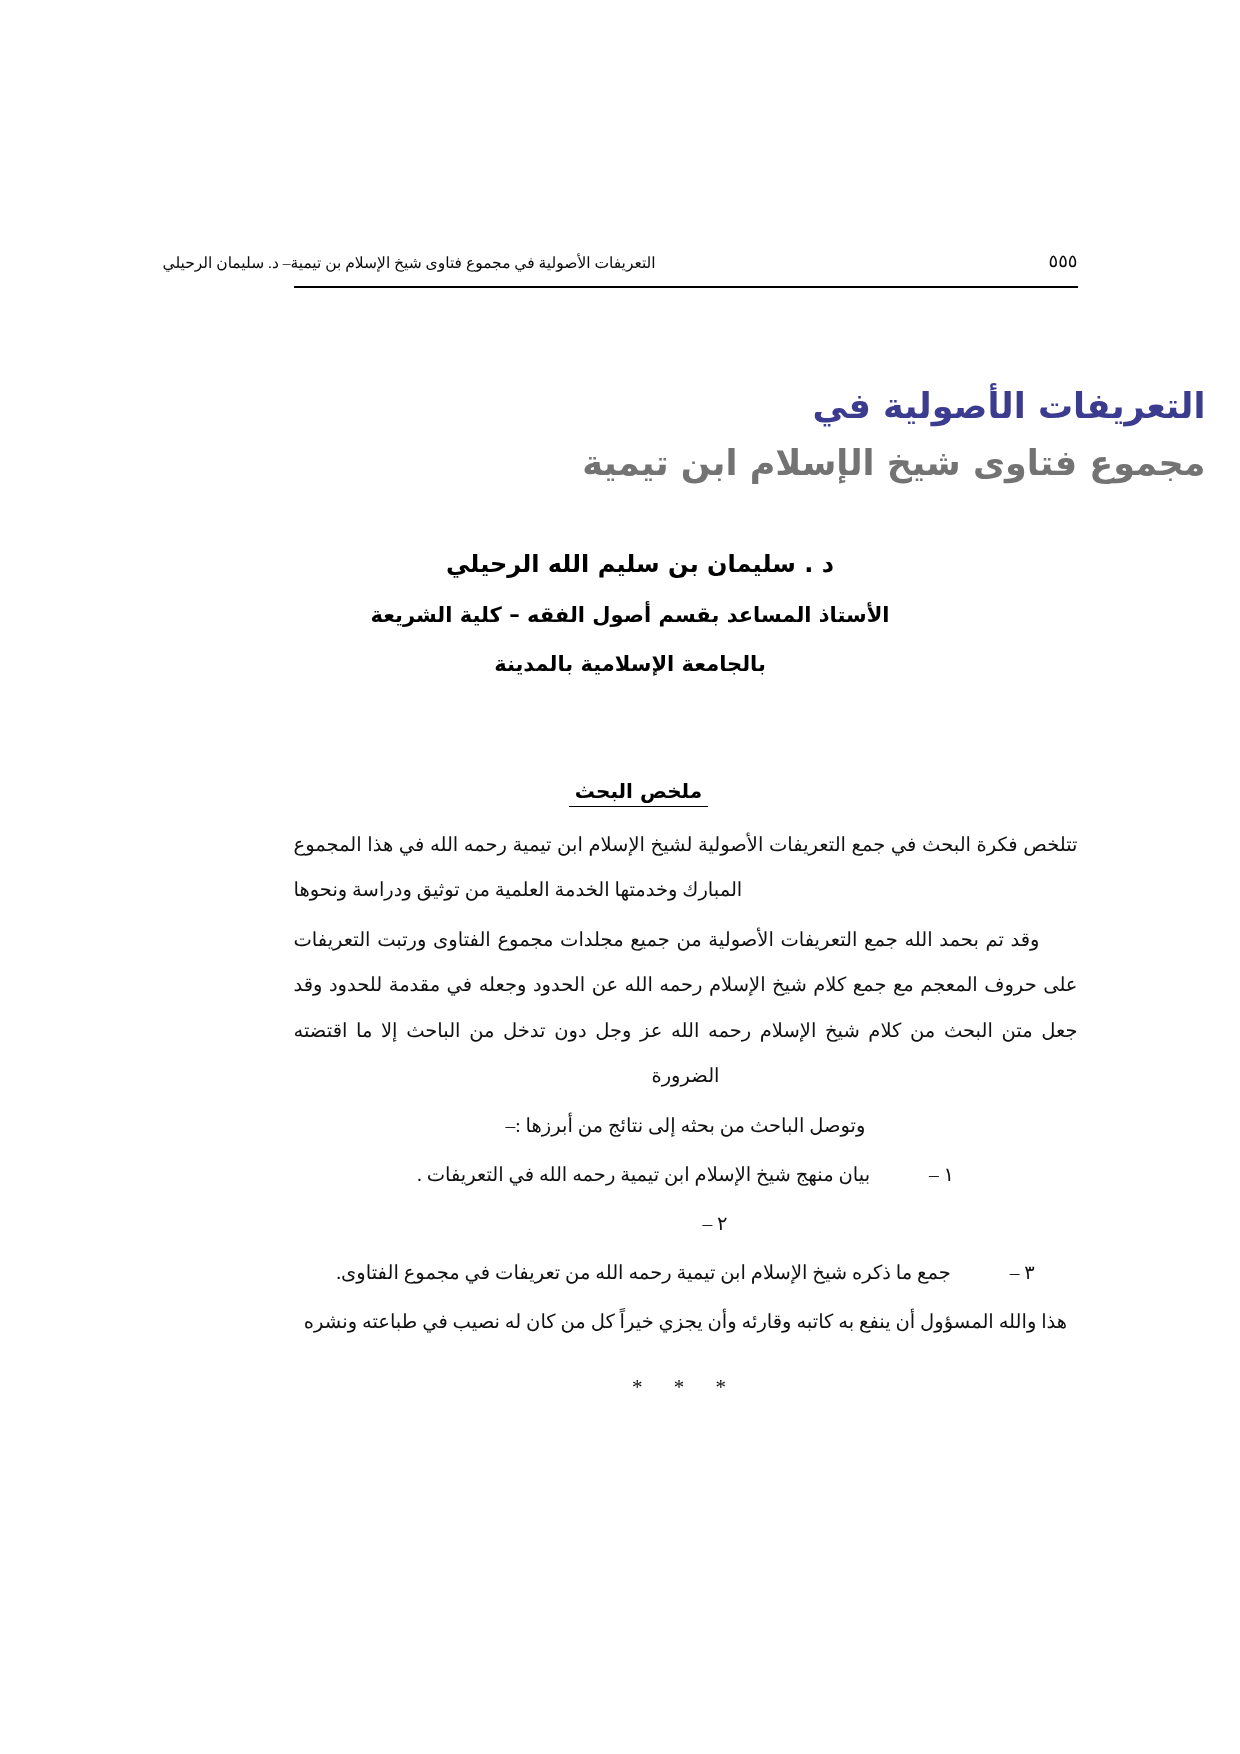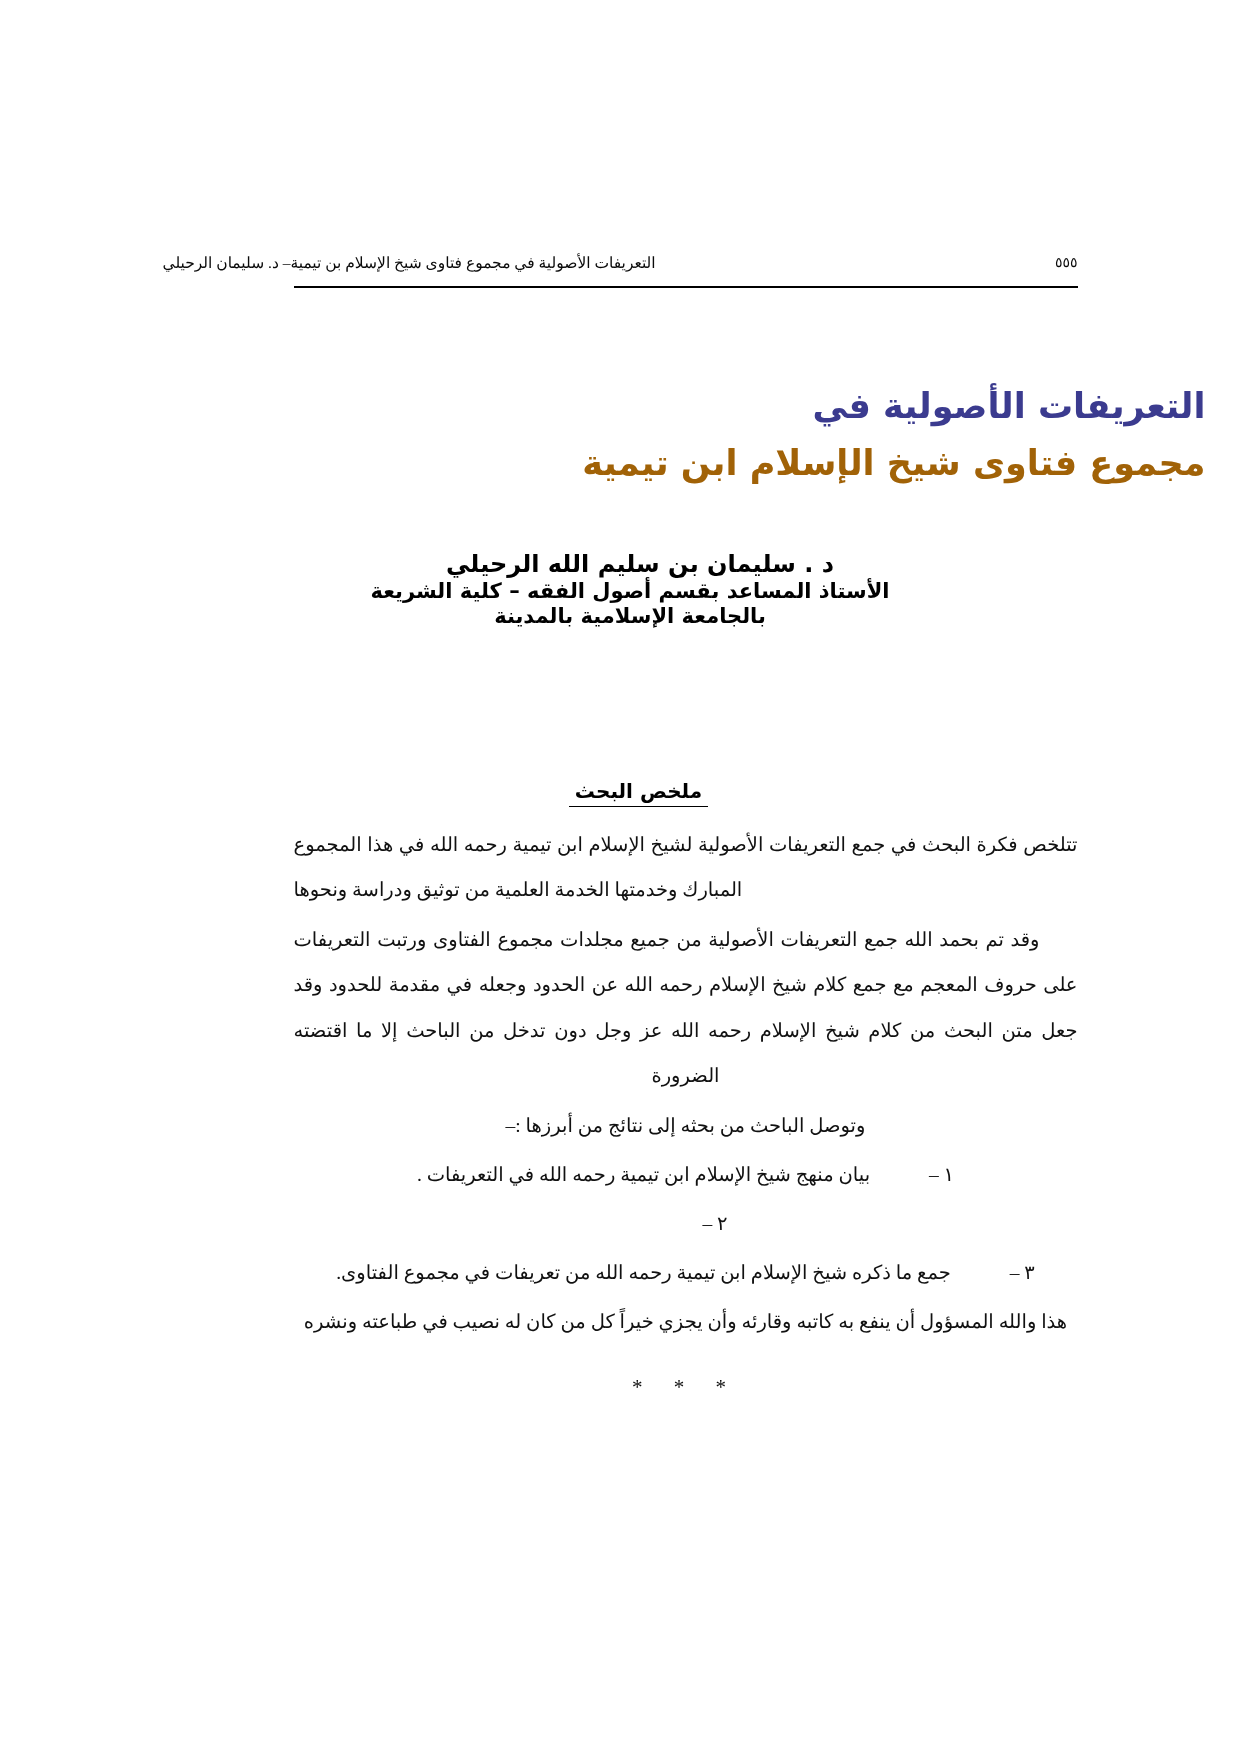--- a/index.html
+++ b/index.html
@@ -35,21 +35,21 @@
   .header-title {
     font-size: 15.5px;
     color: #0a0a0a;
     letter-spacing: 0px;
     white-space: nowrap;
     line-height: 1;
     padding-bottom: 2px;
   }
 
   .header-page-number {
-    font-size: 14px;
+    font-size: 18px;
     color: #0a0a0a;
     line-height: 1;
     padding-bottom: 2px;
     letter-spacing: 1px;
   }
 
   .header-rule {
     position: absolute;
     top: 286px;
     right: 128px;
@@ -93,20 +93,21 @@
     line-height: 1.2;
     white-space: nowrap;
     padding-left: 40px;
   }
 
   .author-affil {
     font-family: "DejaVu Sans", "Liberation Sans", sans-serif;
     font-weight: bold;
     font-size: 21px;
     color: #000000;
+    margin-top: 24px;
     line-height: 1.2;
     white-space: nowrap;
     padding-left: 20px;
   }
 
   
   .abstract-heading-wrap {
     position: absolute;
     top: 780px;
     right: 0;
@@ -209,21 +210,21 @@
 <div class="page">
 
   <div class="header">
     <div class="header-title">التعريفات الأصولية في مجموع فتاوى شيخ الإسلام بن تيمية– د. سليمان الرحيلي</div>
     <div class="header-page-number">٥٥٥</div>
   </div>
   <div class="header-rule"></div>
 
   <div class="title-block">
     <div class="title-line" style="color: rgb(59, 59, 143);">التعريفات الأصولية في</div>
-    <div class="title-line" style="color: #a16207;">مجموع فتاوى شيخ الإسلام ابن تيمية</div>
+    <div class="title-line" style="color: #737373;">مجموع فتاوى شيخ الإسلام ابن تيمية</div>
   </div>
 
   <div class="author-block">
     <div class="author-name">د . سليمان بن سليم الله الرحيلي</div>
     <div class="author-affil">الأستاذ المساعد بقسم أصول الفقه – كلية الشريعة</div>
     <div class="author-affil">بالجامعة الإسلامية بالمدينة</div>
   </div>
 
   <div class="abstract-heading-wrap">
     <span class="abstract-heading">ملخص البحث</span>

